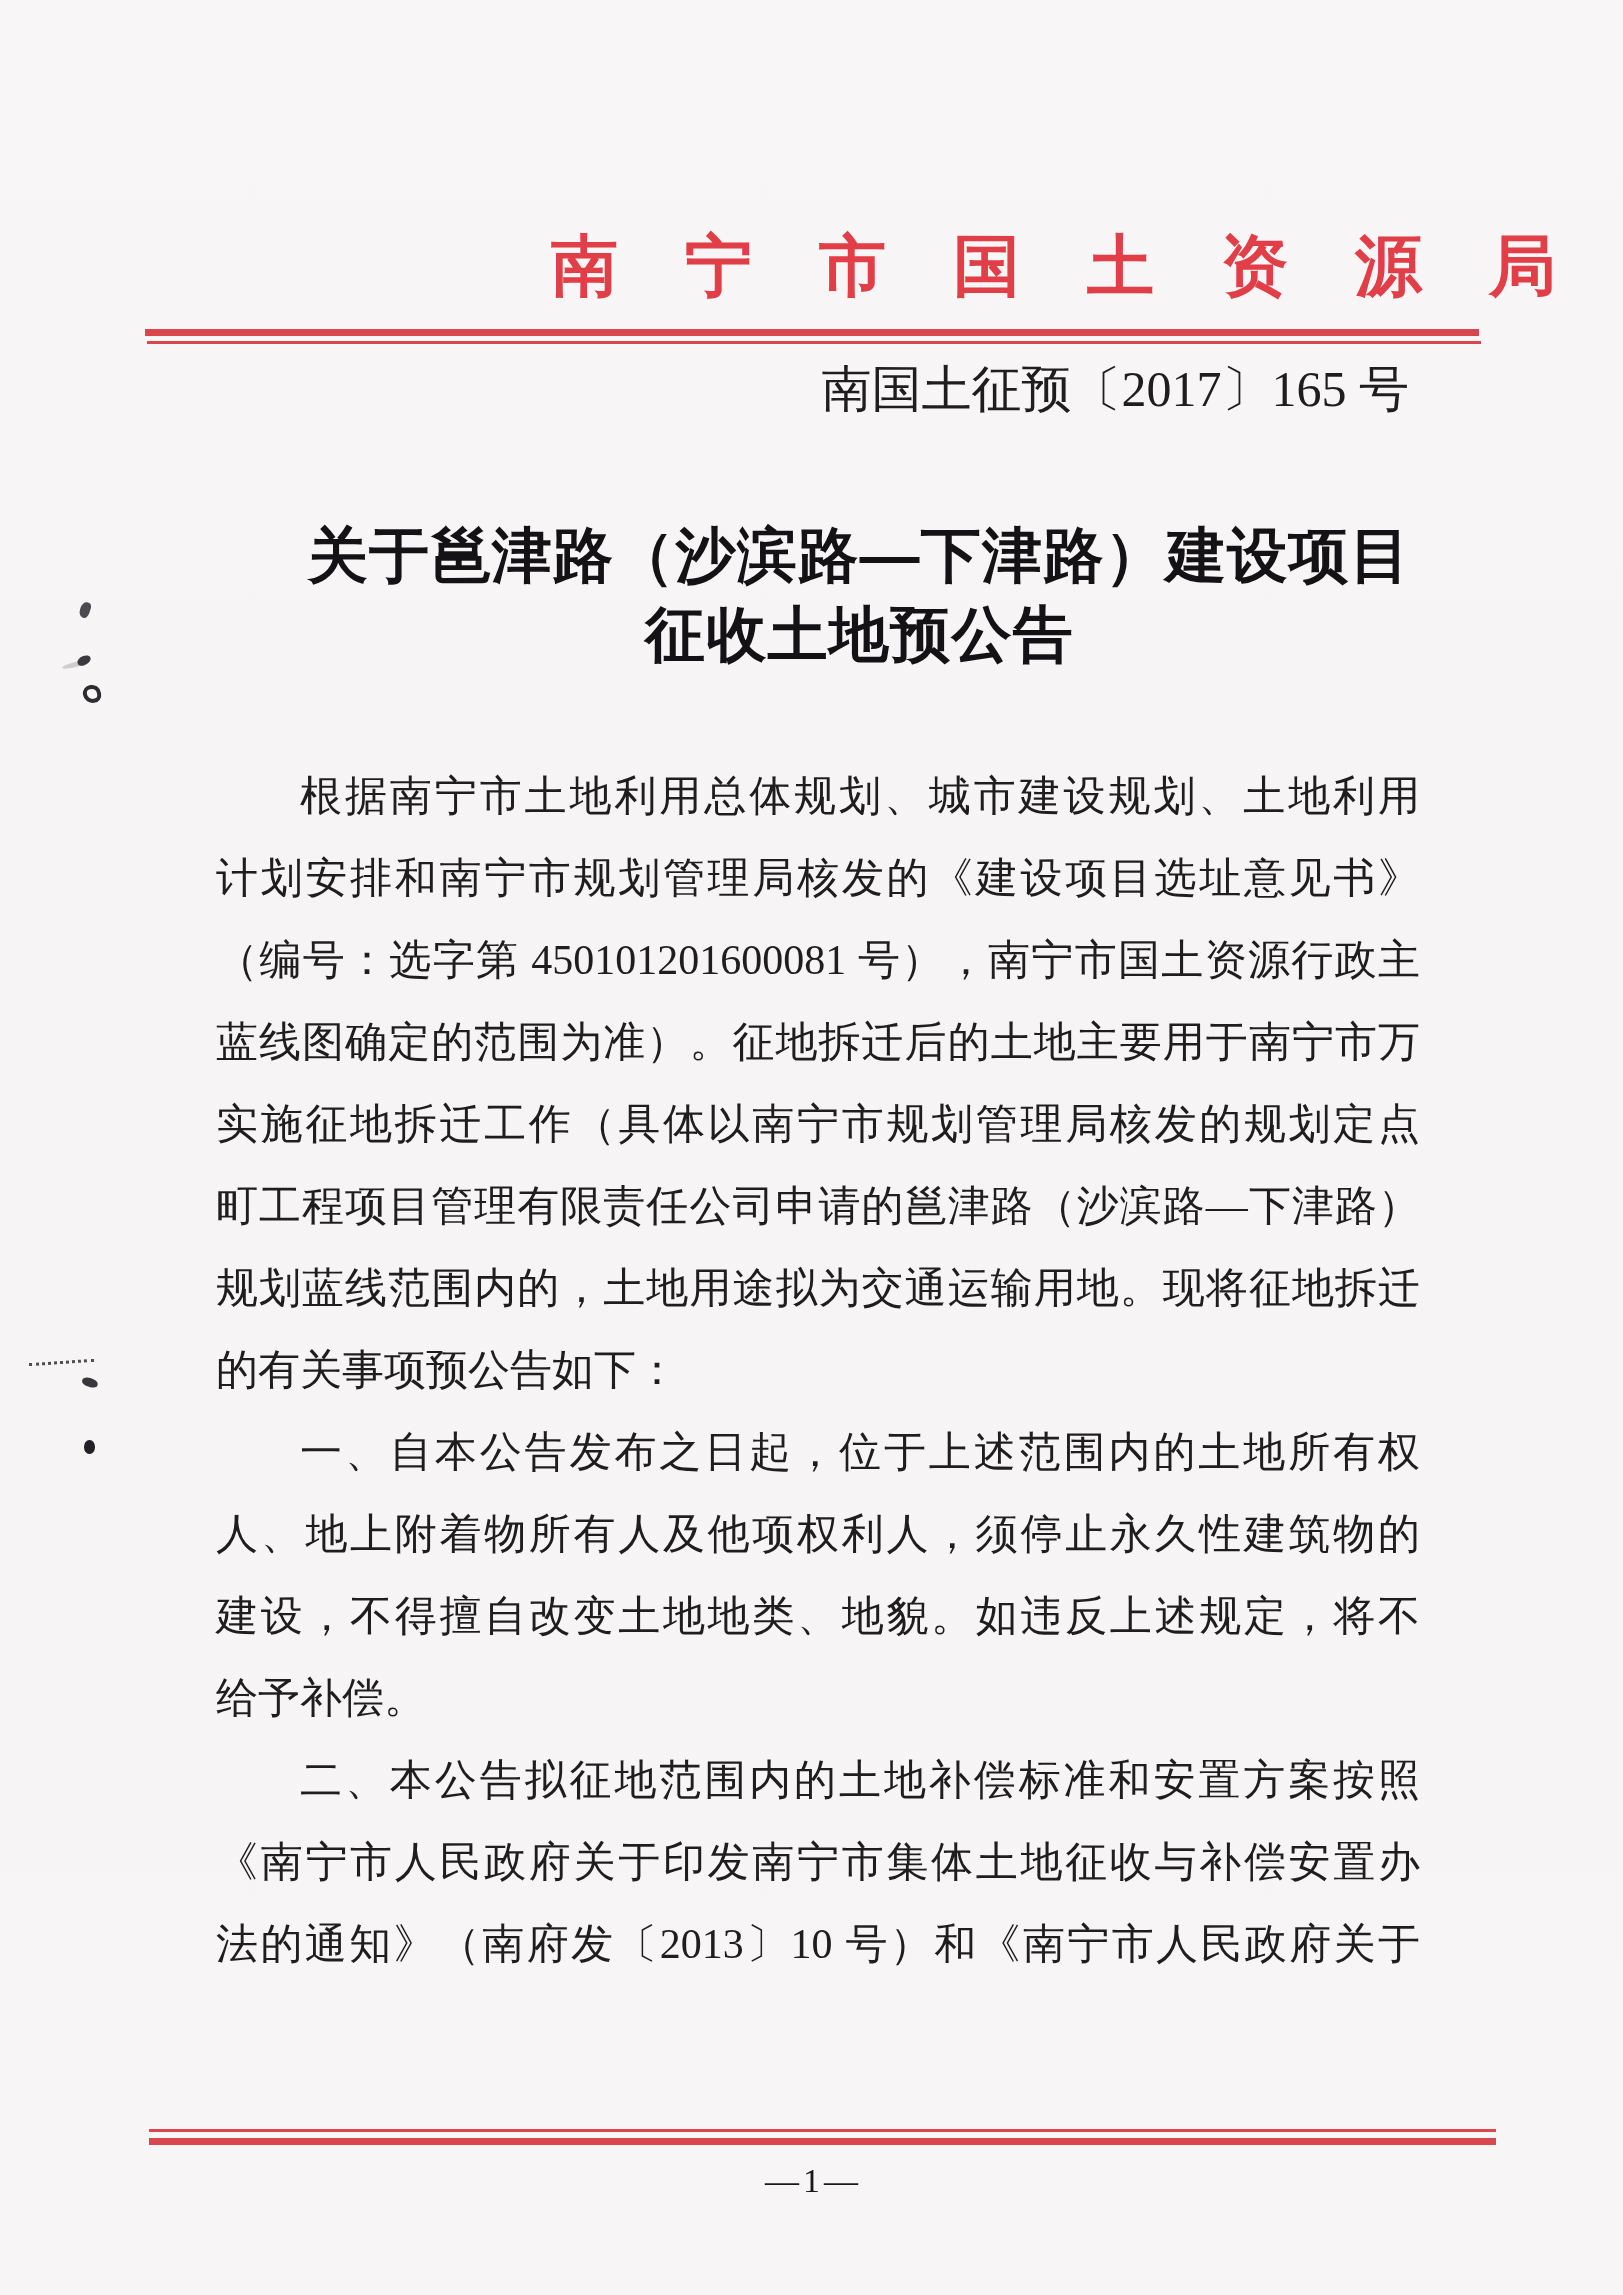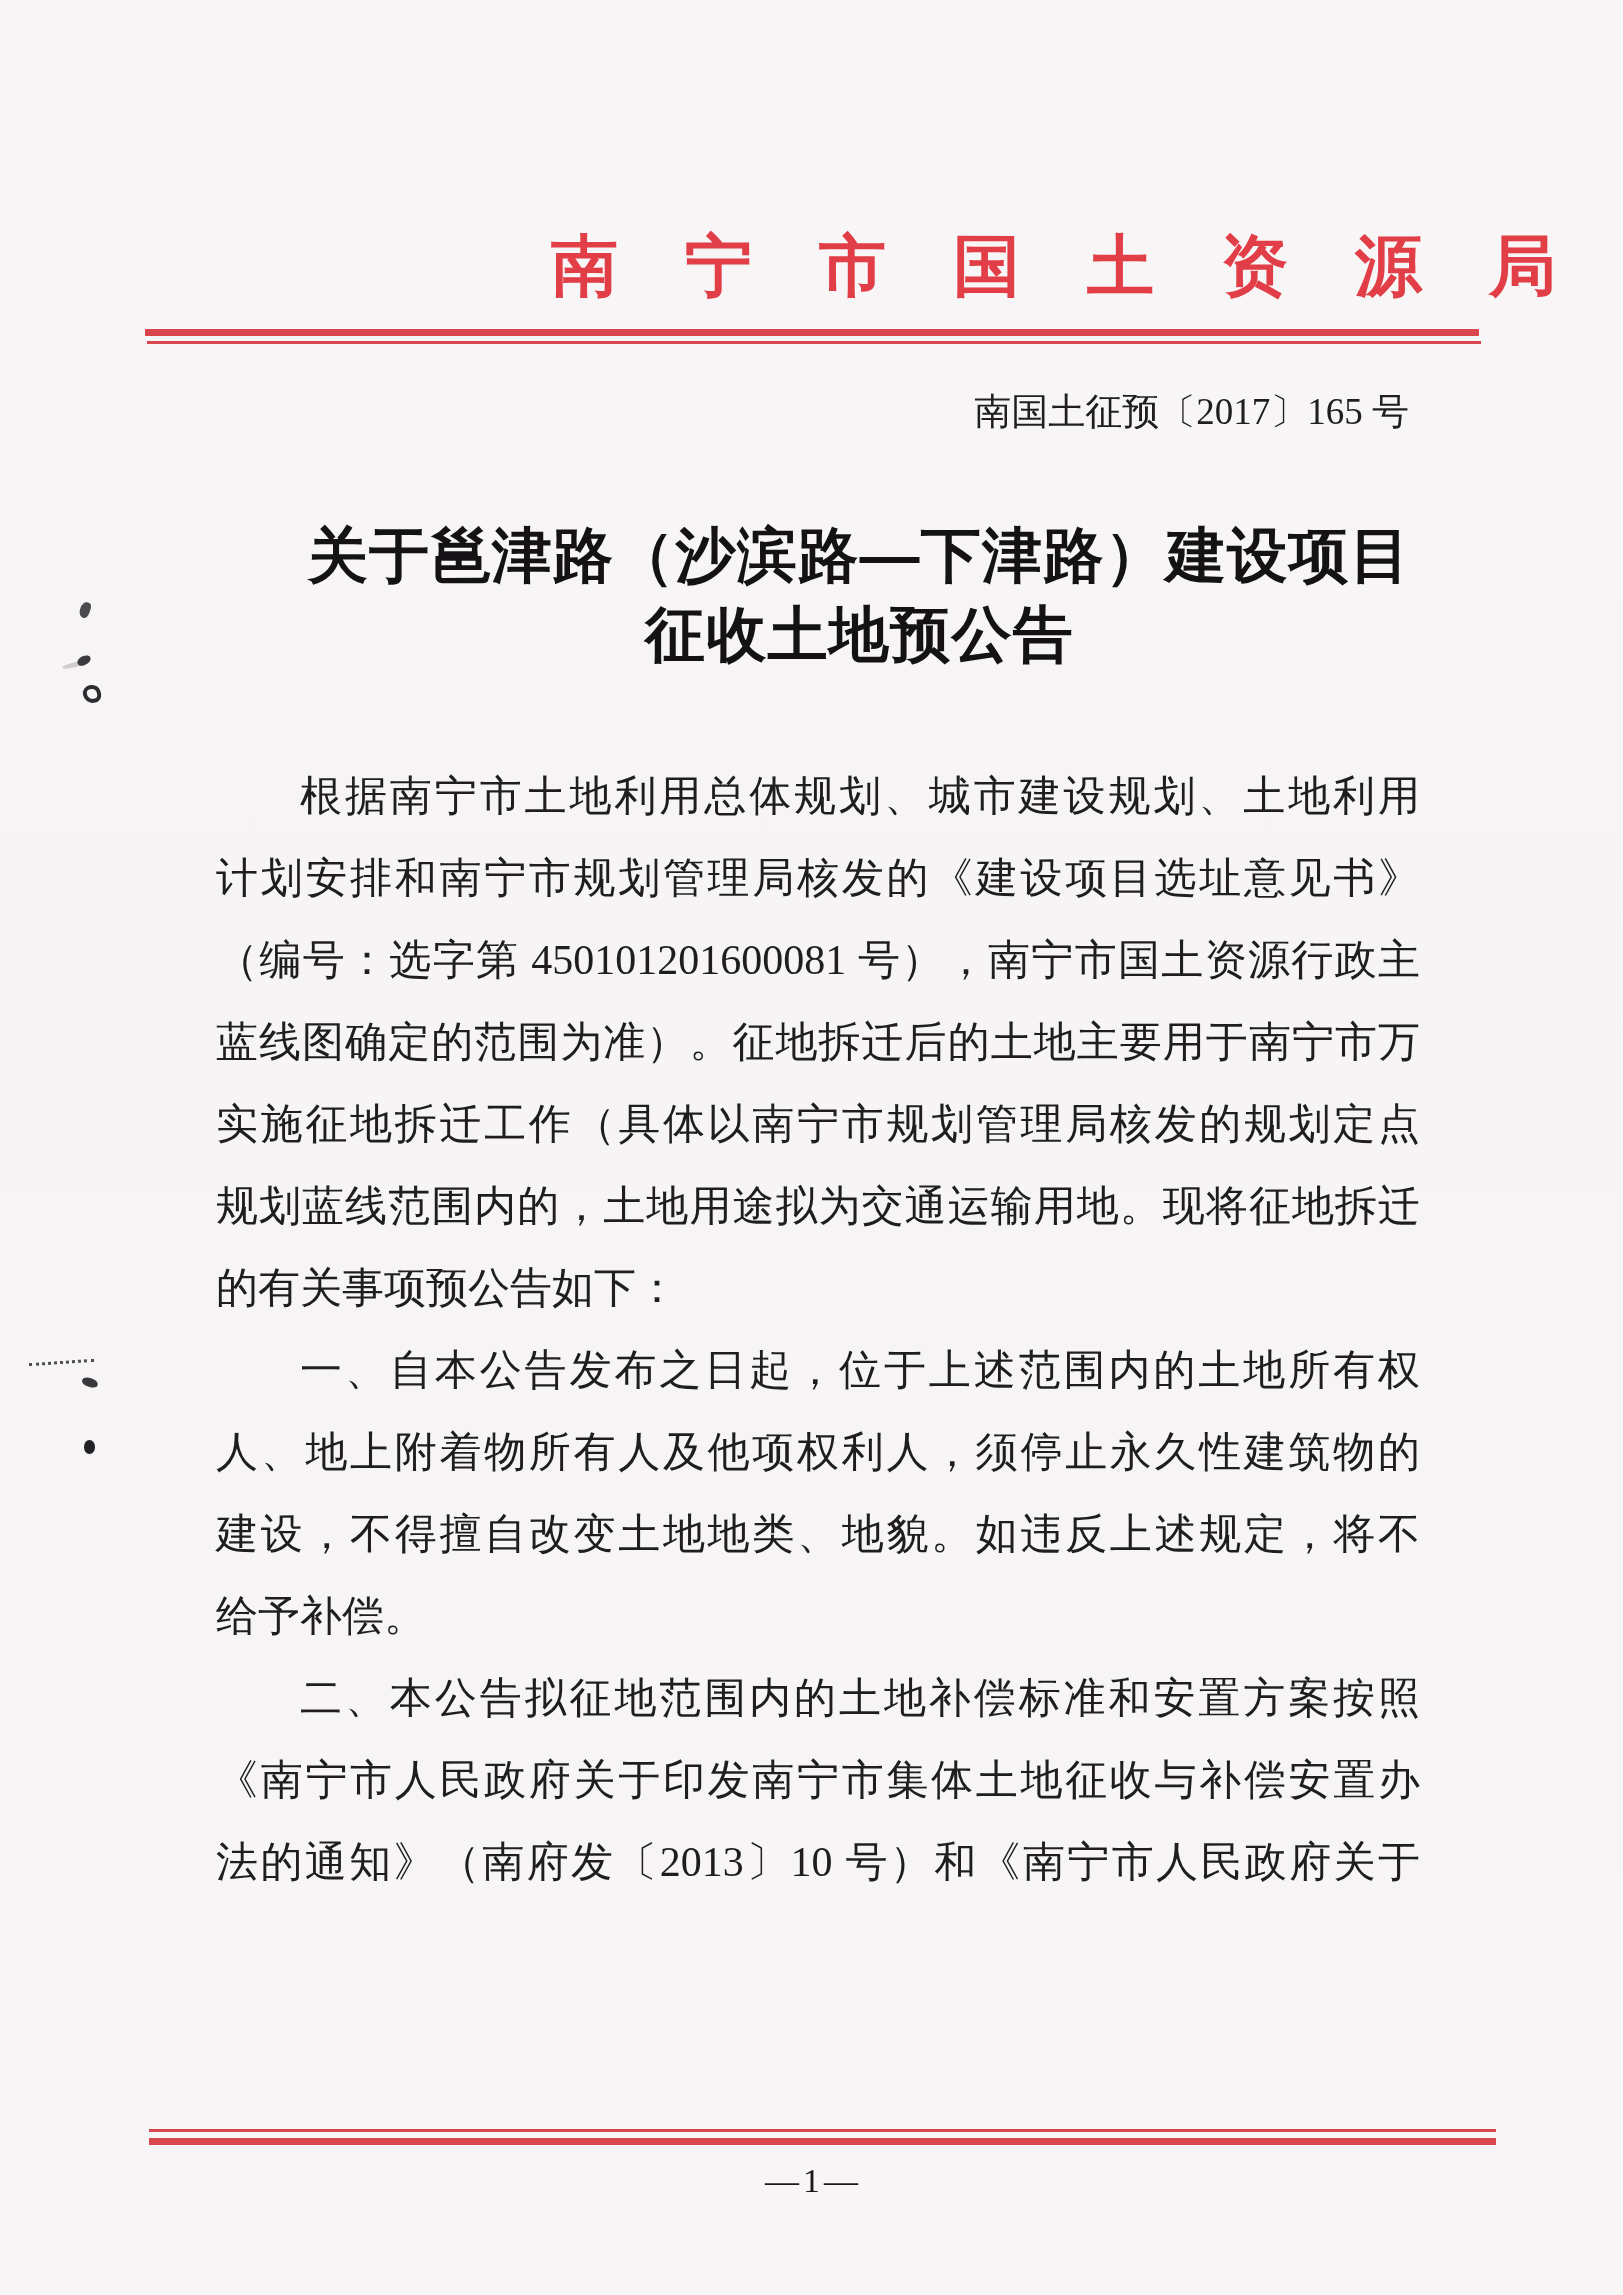--- a/index.html
+++ b/index.html
@@ -32,22 +32,22 @@
     font-family:"Liberation Serif","DejaVu Serif",serif;
     white-space:nowrap;
   }
   .rule{position:absolute;background:var(--line_red);}
   .rule-top-thick{left:145px;top:329px;width:1334px;height:6.5px;}
   .rule-top-thin{left:147px;top:341px;width:1334px;height:2.6px;}
   .rule-bottom-thin{left:149px;top:2129px;width:1347px;height:2.6px;}
   .rule-bottom-thick{left:149px;top:2138px;width:1347px;height:7.2px;}
   
   .doc-number{
-    position:absolute;top:390px;right:214px;
-    font-size:37px;line-height:43px;
+    position:absolute;top:368px;right:214px;
+    font-size:50px;line-height:43px;
     color:var(--text_black);
     white-space:nowrap;
     margin-left:40px;
   }
   
   .doc-title{
     position:absolute;top:516px;left:0;width:100%;
     margin:0;text-align:center;
     font-family:"Liberation Sans","DejaVu Sans",sans-serif;
     font-weight:bold;font-size:60px;line-height:79px;
@@ -102,20 +102,21 @@
     <div>关于邕津路（沙滨路—下津路）建设项目</div>
     <div>征收土地预公告</div>
   </h1>
 
   <div class="doc-body">
     <div class="bline ind">根据南宁市土地利用总体规划、城市建设规划、土地利用</div>
     <div class="bline">计划安排和南宁市规划管理局核发的《建设项目选址意见书》</div>
     <div class="bline">（编号：选字第 450101201600081 号），南宁市国土资源行政主</div>
     <div class="bline">蓝线图确定的范围为准）。征地拆迁后的土地主要用于南宁市万</div>
     <div class="bline">实施征地拆迁工作（具体以南宁市规划管理局核发的规划定点</div>
+    <div class="bline">町工程项目管理有限责任公司申请的邕津路（沙滨路—下津路）</div>
     <div class="bline">规划蓝线范围内的，土地用途拟为交通运输用地。现将征地拆迁</div>
     <div class="bline endp">的有关事项预公告如下：</div>
 
     <div class="bline ind">一、自本公告发布之日起，位于上述范围内的土地所有权</div>
     <div class="bline">人、地上附着物所有人及他项权利人，须停止永久性建筑物的</div>
     <div class="bline">建设，不得擅自改变土地地类、地貌。如违反上述规定，将不</div>
     <div class="bline endp">给予补偿。</div>
 
     <div class="bline ind">二、本公告拟征地范围内的土地补偿标准和安置方案按照</div>
     <div class="bline">《南宁市人民政府关于印发南宁市集体土地征收与补偿安置办</div>

